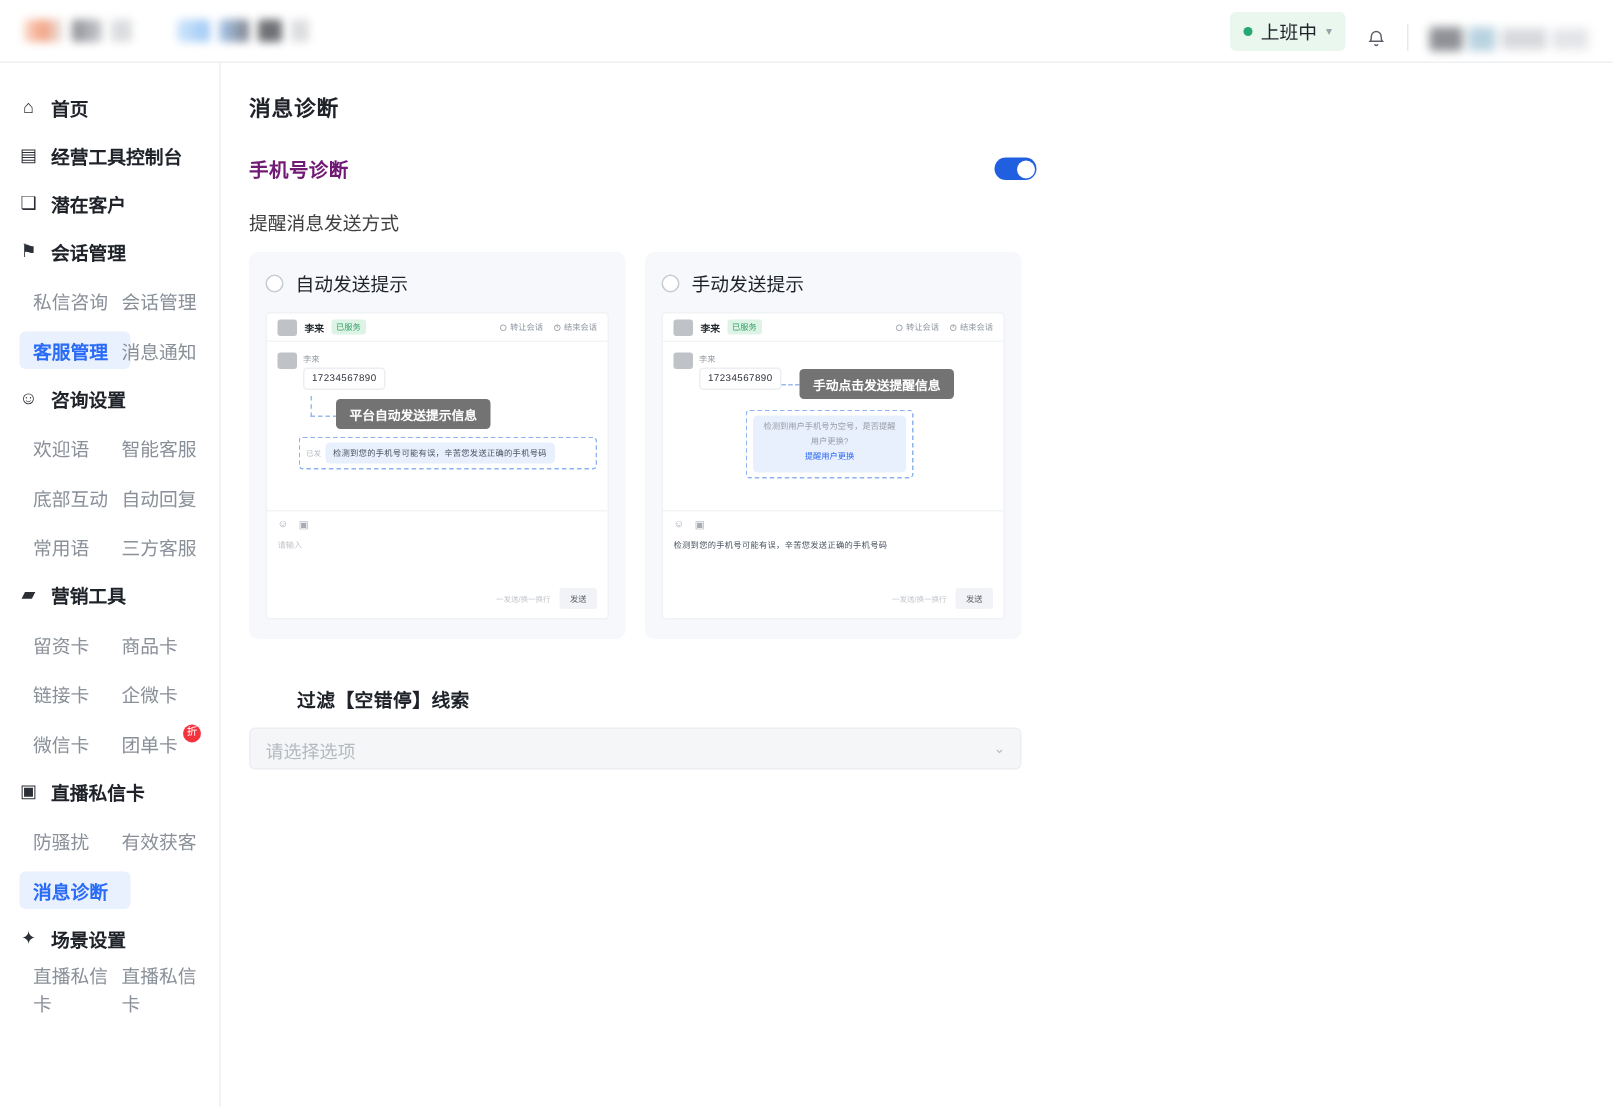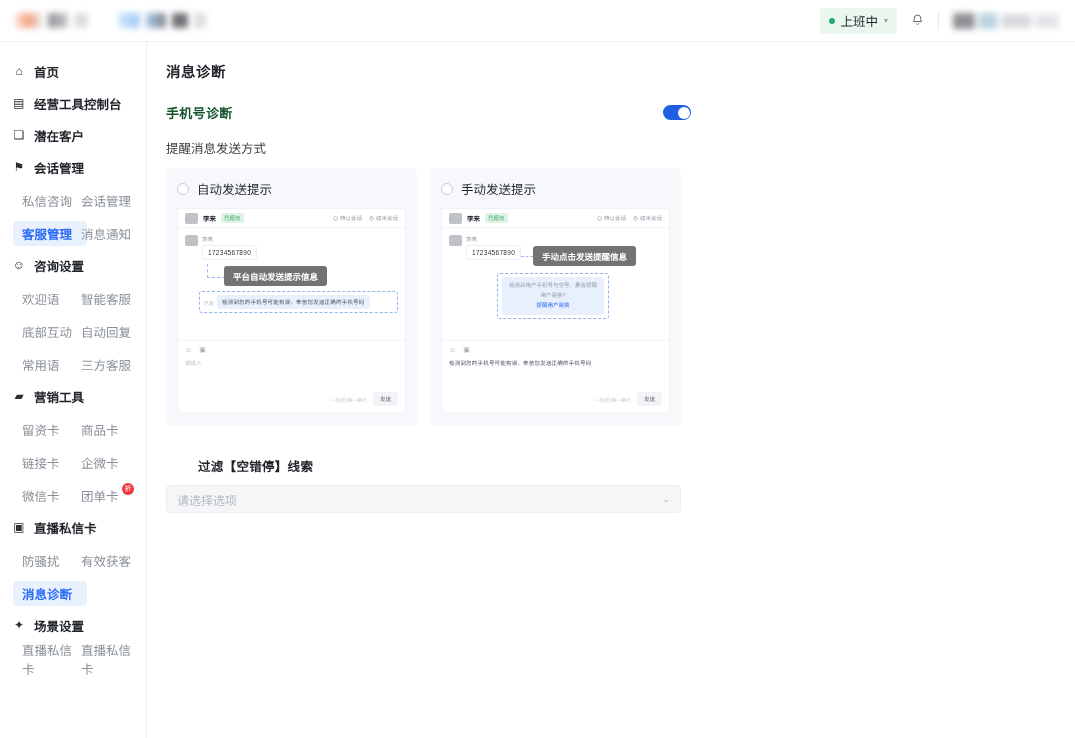--- a/index.html
+++ b/index.html
@@ -29,21 +29,21 @@
   .bc2 { width: 20px; background: linear-gradient(90deg,#8e9095,#c9cace); }
   .bc3 { width: 14px; background: #dcdde0; }
   .bc-gap { width: 18px; }
   .bc4 { width: 22px; background: linear-gradient(90deg,#cfe6fb,#9ec8f5); }
   .bc5 { width: 20px; background: linear-gradient(90deg,#a9c9ef,#7f8288); }
   .bc6 { width: 16px; background: #6f7176; }
   .bc7 { width: 12px; background: #dcdde0; }
 
   .topbar-right {
     margin-left: auto; margin-right: 16px;
-    display: flex; align-items: center; gap: 14px;
+    display: flex; align-items: flex-end; gap: 14px;
   }
   .status-pill {
     display: flex; align-items: center; gap: 5px;
     background: #e9f7ef; color: #1f2329;
     border-radius: 4px; height: 26px; padding: 0 9px;
     font-size: 12.5px; cursor: pointer;
   }
   .status-dot { width: 6px; height: 6px; border-radius: 50%; background: #26a872; }
   .status-caret { color: #9aa0a8; font-size: 8px; margin-left: 1px; }
   .bell { color: #5b6068; font-size: 14px; cursor: pointer; line-height: 1; }
@@ -103,21 +103,21 @@
     background: #ffffff;
     padding: 18px 0 0 18px;
     overflow: hidden;
   }
   .page-title { font-size: 14.5px; font-weight: bold; color: #1f2329; letter-spacing: .5px; }
 
   .section-row {
     display: flex; align-items: center;
     width: 525px; margin-top: 22px;
   }
-  .section-title { font-size: 13px; font-weight: bold; color: #14532d; letter-spacing: .3px; }
+  .section-title { font-size: 13px; font-weight: bold; color: #701a75; letter-spacing: .3px; }
   .toggle {
     margin-left: auto;
     width: 28px; height: 15px; border-radius: 8px;
     background: #1f5fe0; position: relative; cursor: pointer;
   }
   .toggle .knob {
     position: absolute; right: 1.5px; top: 1.5px;
     width: 12px; height: 12px; border-radius: 50%; background: #fff;
   }
 

